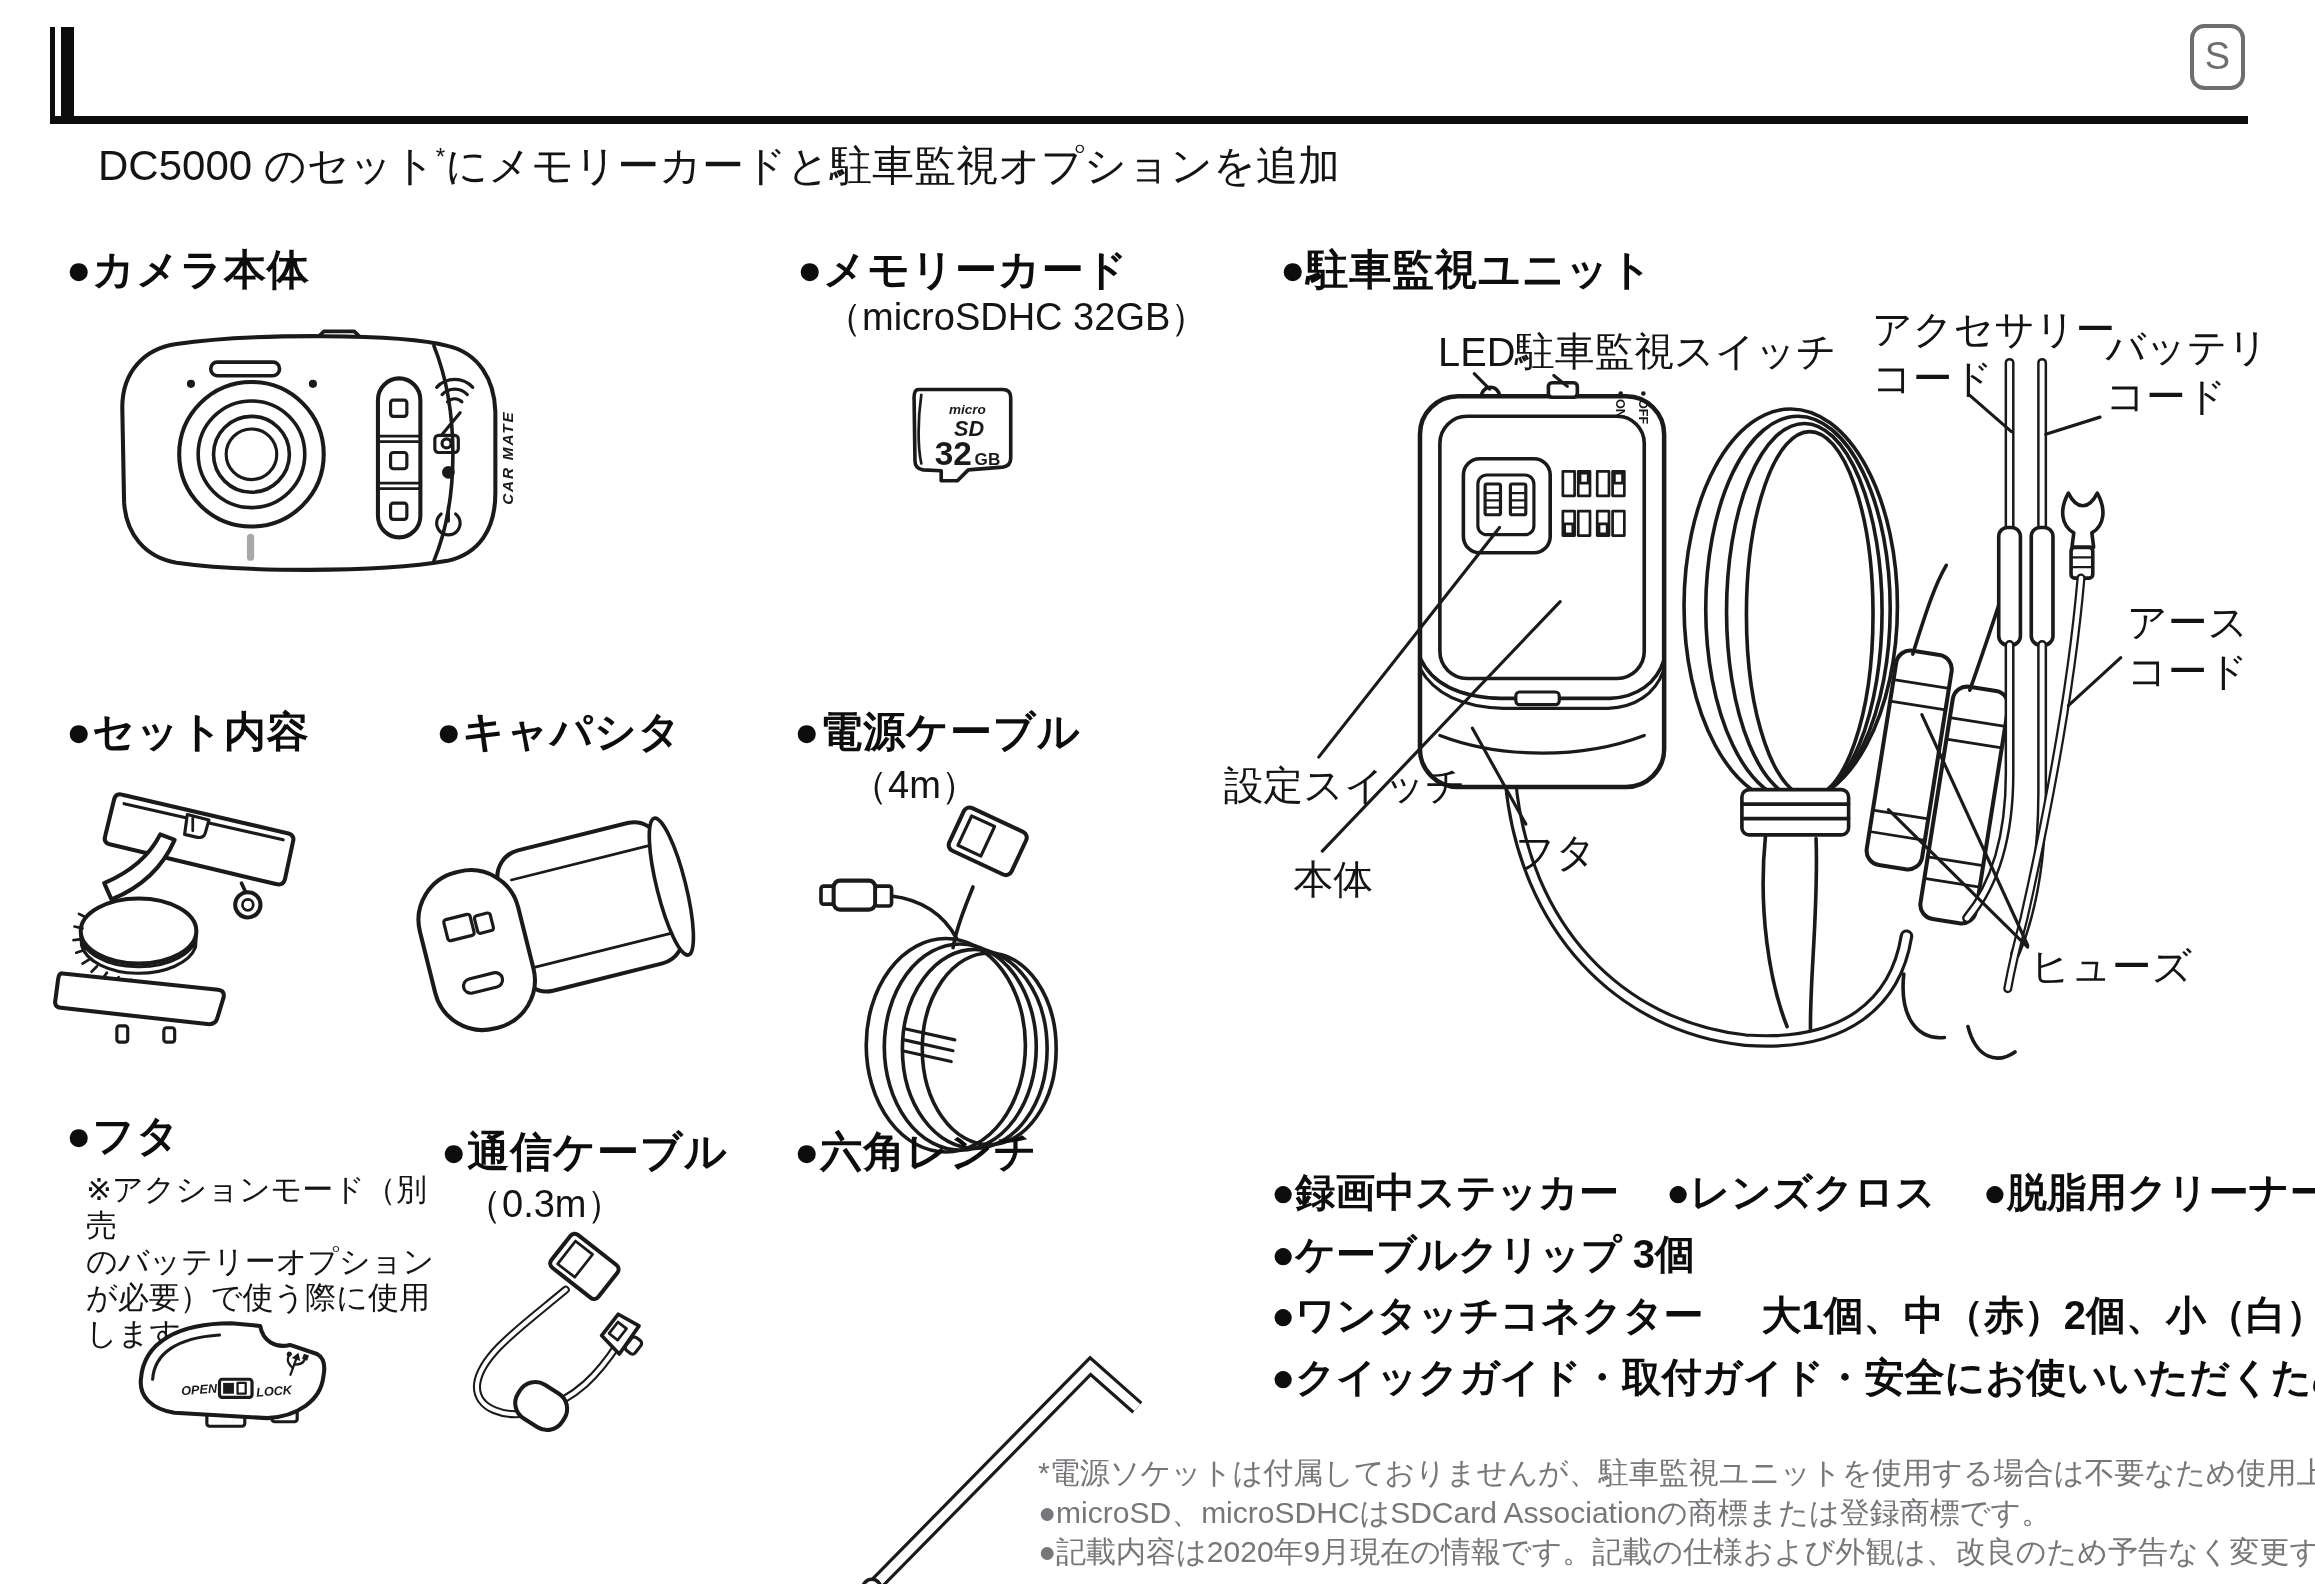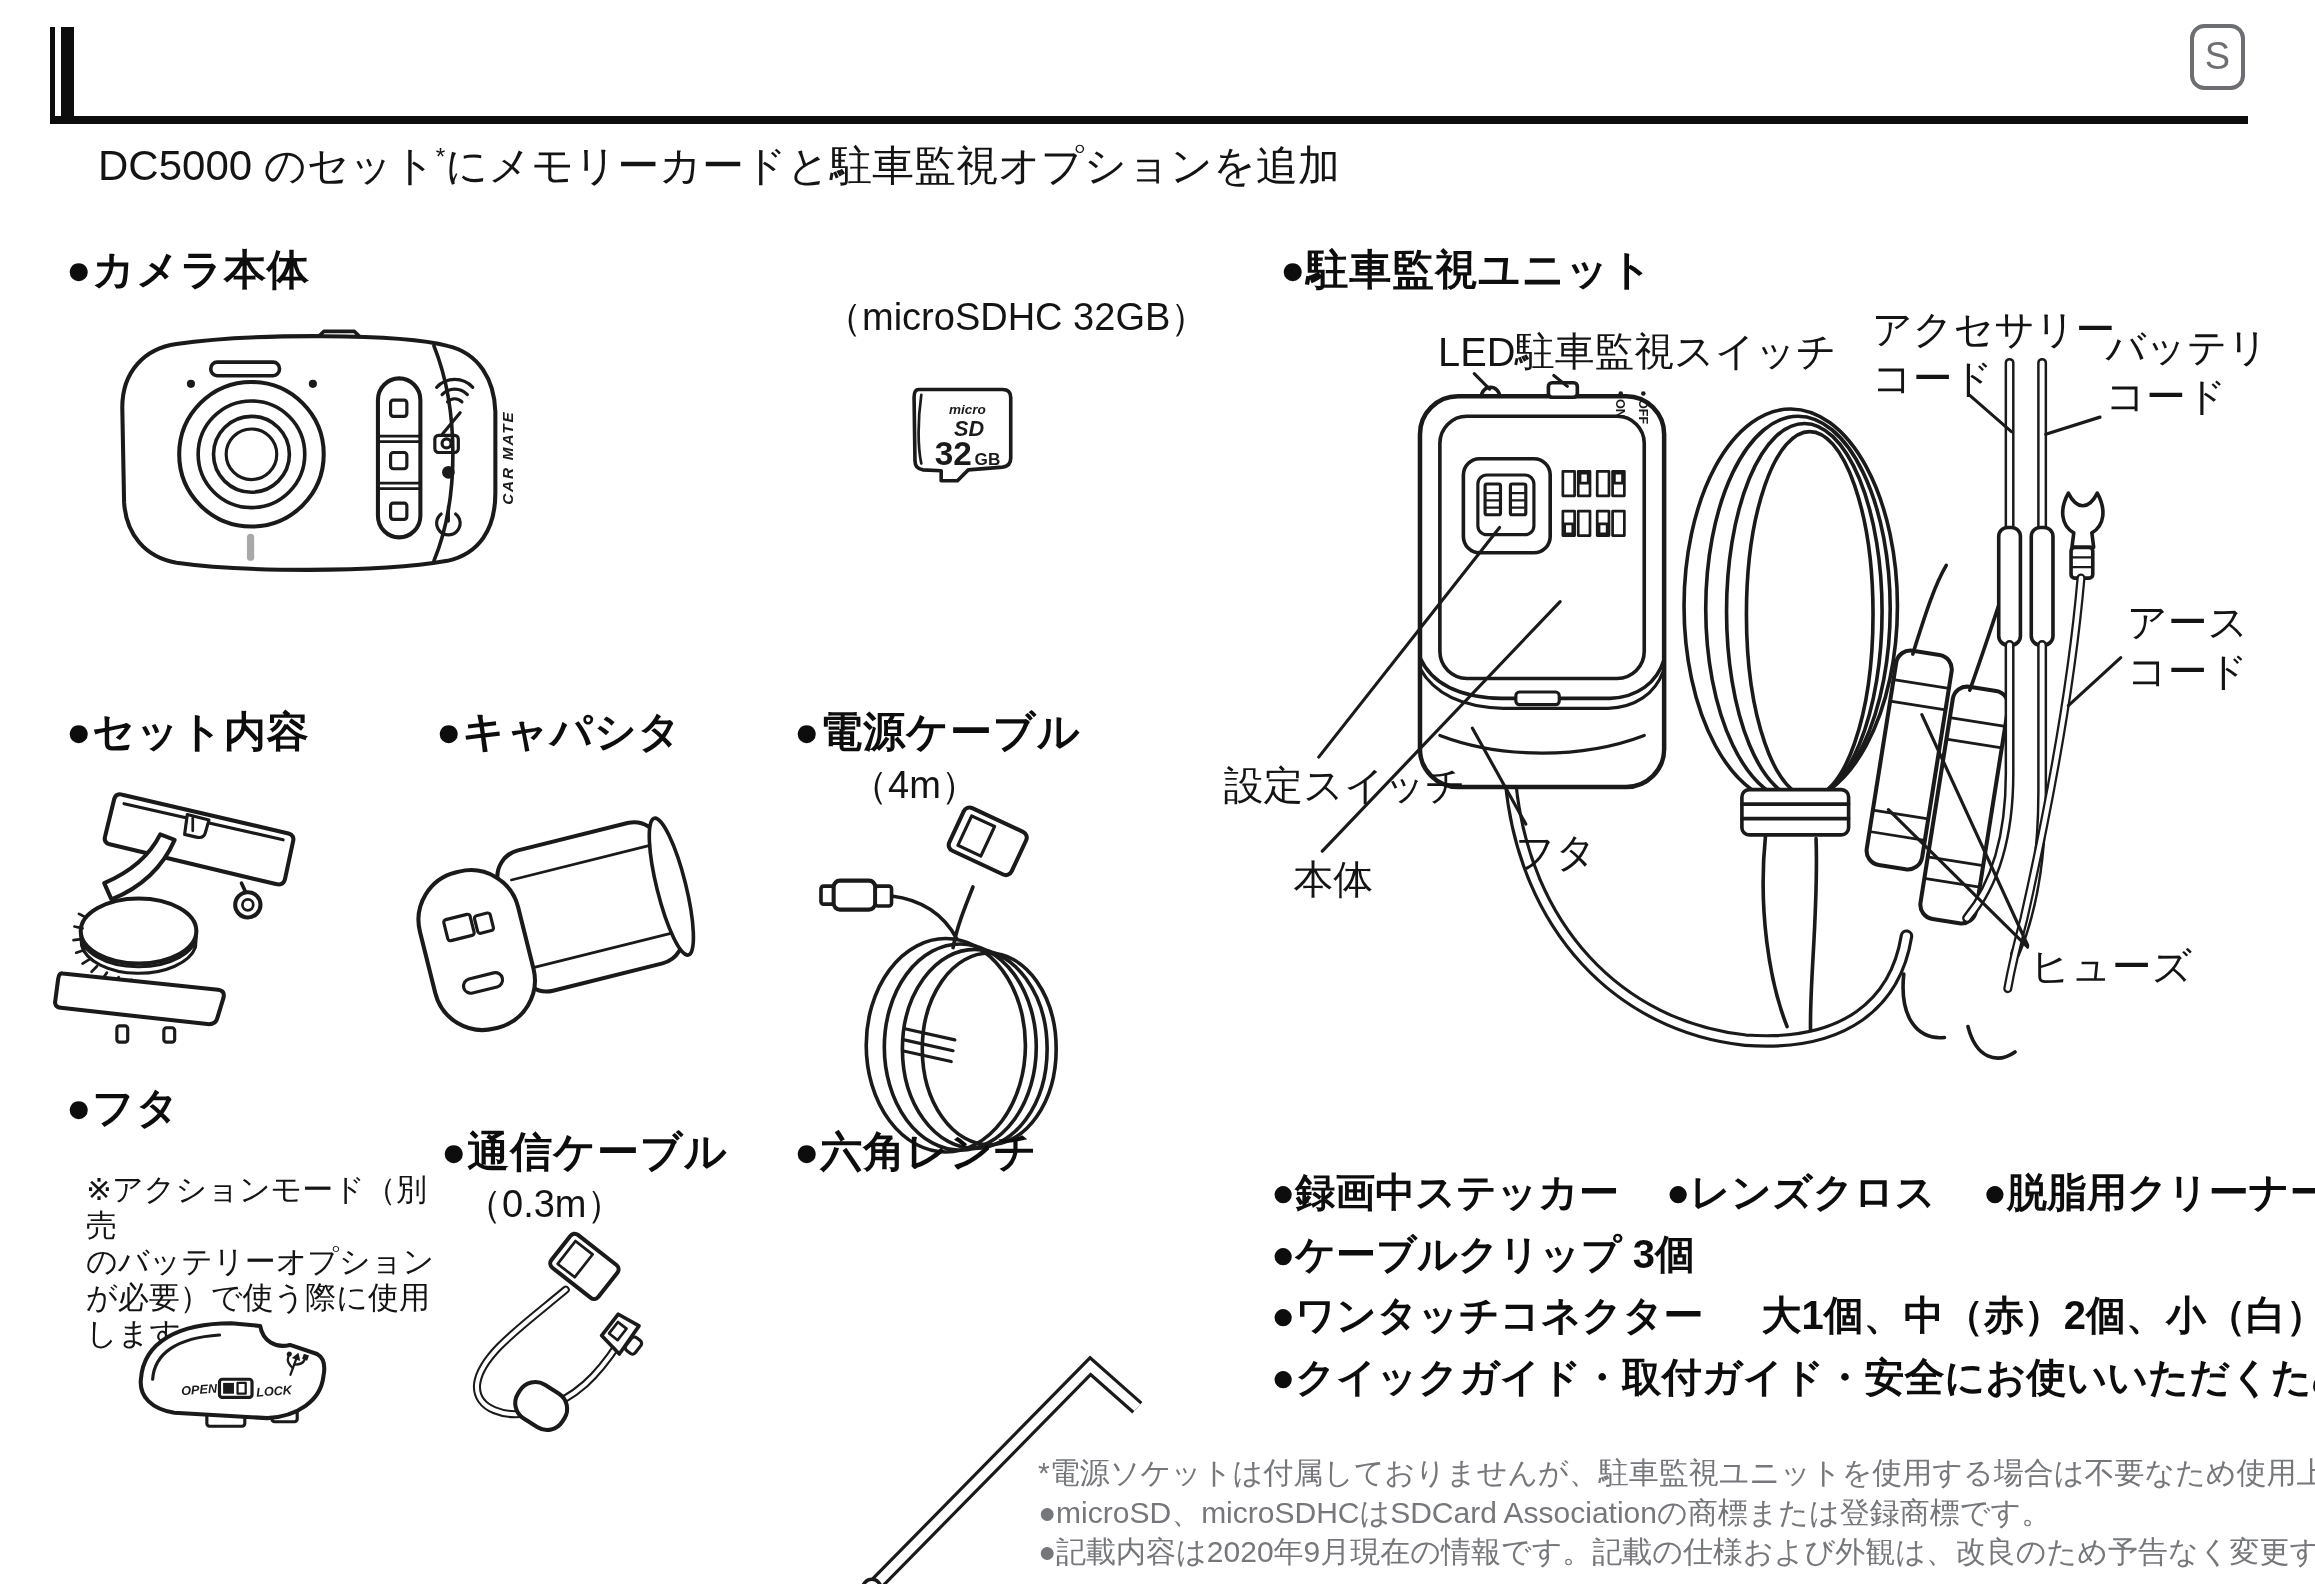--- a/index.html
+++ b/index.html
@@ -73,20 +73,21 @@
       </g>
       <circle cx="381" cy="162" r="7" fill="#1a1a1a" stroke="none"></circle>
       <g stroke-width="3.5">
         <path d="M373,208 a13,13 0 1 0 16,0"></path>
         <path d="M381,200 V216"></path>
       </g>
     </g>
     <text class="svgsmall" font-size="17" font-style="italic" letter-spacing="2" transform="translate(452,198) rotate(-90)">CAR MATE</text>
   </svg>
 
+  <div class="abs label" style="left:797px;top:242px;">●メモリーカード</div>
   <div class="abs sub" style="left:824px;top:292px;">（microSDHC 32GB）</div>
   <svg class="abs" style="left:896px;top:384px;" width="131" height="113" viewBox="0 0 145 125">
     <g fill="none" stroke="#1a1a1a" stroke-width="4" stroke-linecap="round" stroke-linejoin="round">
       <path fill="#fff" d="M25,6 H118 Q127,6 127,15 V82 Q127,91 118,92 L80,95 L68,107 H50 V96 L30,95 Q21,94 21,85 L20,15 Q20,6 25,6 Z"></path>
       <path d="M28,12 C24,40 24,70 28,88" stroke-width="3"></path>
     </g>
     <text class="svgsmall" x="79" y="33" font-size="15" font-style="italic" text-anchor="middle">micro</text>
     <text class="svgsmall" x="81" y="57" font-size="24" font-style="italic" text-anchor="middle">SD</text>
     <text class="svgsmall" x="84" y="90" font-size="37" text-anchor="end">32</text>
     <text class="svgsmall" x="87" y="90" font-size="19">GB</text>
@@ -256,21 +257,21 @@
       <g>
         <ellipse cx="140" cy="280" rx="88" ry="118"></ellipse>
         <ellipse cx="156" cy="282" rx="84" ry="114"></ellipse>
         <ellipse cx="172" cy="284" rx="80" ry="110"></ellipse>
         <ellipse cx="188" cy="284" rx="74" ry="106"></ellipse>
         <path d="M96,262 L150,274 M94,274 L148,286 M92,286 L146,298" stroke-width="3.5"></path>
       </g>
     </g>
   </svg>
 
-  <div class="abs label" style="left:66px;top:1080px;font-family:Liberation Mono, monospace;">●フタ</div>
+  <div class="abs label" style="left:66px;top:1108px;">●フタ</div>
   <div class="abs note" style="left:86px;top:1172px;">※アクションモード（別売
 のバッテリーオプション
 が必要）で使う際に使用
 します。</div>
   <svg class="abs" style="left:118px;top:1307px;" width="231" height="131" viewBox="0 0 255 145">
     <g fill="none" stroke="#1a1a1a" stroke-width="4.5" stroke-linecap="round" stroke-linejoin="round">
       <rect x="98" y="118" width="42" height="14" rx="3" fill="#fff" stroke-width="3.5"></rect>
       <rect x="170" y="114" width="28" height="13" rx="3" fill="#fff" stroke-width="3.5"></rect>
       <path fill="#fff" d="M25,80 C28,38 68,18 125,18 L157,21 C160,38 174,46 190,42 L220,52 C229,57 229,67 227,77 C224,104 198,121 165,123 L62,117 C37,113 23,99 25,80 Z"></path>
       <path d="M38,80 C40,52 64,34 112,31" stroke-width="3.5"></path>

